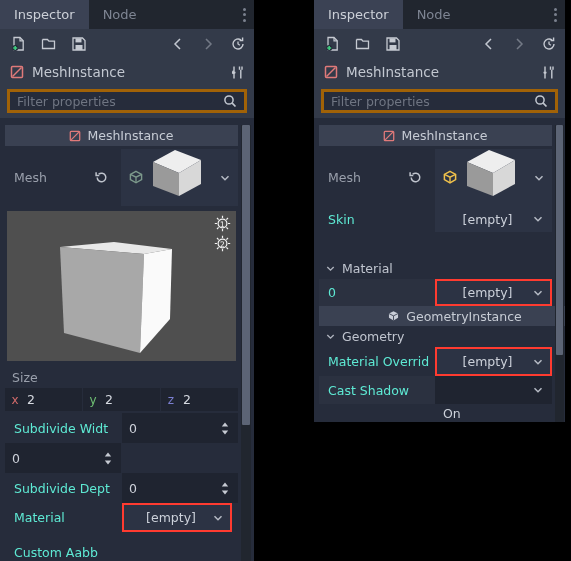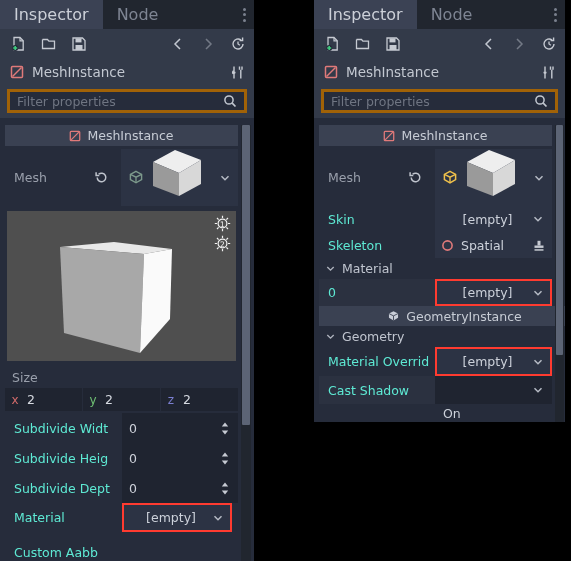--- a/index.html
+++ b/index.html
@@ -16,21 +16,21 @@
 
   
   .tabbar {
     display: flex; align-items: stretch;
     height: 29px; background: #21262f;
     position: relative;
   }
   .tab {
     display: flex; align-items: center;
     padding: 0 14px;
-    font-size: 16px;
+    font-size: 13px;
     color: #7e8593;
     background: #262c3b;
     height: 29px;
   }
   .tab.active { background: #3b4254; color: #ccd0d8; }
   .tab-menu-dots {
     position: absolute; right: 5px; top: 50%; transform: translateY(-50%);
     display: flex; flex-direction: column; gap: 2.5px; padding: 2px 3px;
   }
   .tab-menu-dots i { display:block; width: 3px; height: 3px; border-radius: 50%; background: #7b818e; }
@@ -315,21 +315,20 @@
             <span class="num-spin">
               <svg width="12" height="15" viewBox="0 0 12 15">
                   <path d="M6 1.5l3.2 4H2.8zM6 13.5l3.2-4H2.8z" fill="#c6cad2"></path>
                 </svg>
             </span>
           </div>
         </div>
       </div>
 
       <div class="prow" style="position:absolute; left:5px; top:321px; width:233px; height:30px;">
-        <div class="lbl" style="width:117px;">Subdivide Heig</div>
         <div class="val" style="width:116px;">
           <div class="editbox">
             <span>0</span>
             <span class="num-spin">
               <svg width="12" height="15" viewBox="0 0 12 15">
                   <path d="M6 1.5l3.2 4H2.8zM6 13.5l3.2-4H2.8z" fill="#c6cad2"></path>
                 </svg>
             </span>
           </div>
         </div>
@@ -509,40 +508,20 @@
             <span class="dtxt">[empty]</span>
             <span>
               <svg width="12" height="12" viewBox="0 0 12 12">
                   <path d="M2.5 4.3L6 7.8l3.5-3.5" fill="none" stroke="#b6bbc5" stroke-width="1.5"></path>
                 </svg>
             </span>
           </div>
         </div>
       </div>
 
-      <div class="prow" style="position:absolute; left:5px; top:110px; width:233px; height:26px;">
-        <div class="lbl" style="width:116px;">Skeleton</div>
-        <div class="val" style="width:117px;">
-          <div class="dd" style="justify-content:flex-start; gap:7px; padding:0 6px;">
-            <span>
-              <svg width="13" height="13" viewBox="0 0 13 13">
-                  <circle cx="6.5" cy="6.5" r="4.6" fill="none" stroke="#e07a7a" stroke-width="1.6"></circle>
-                </svg>
-            </span>
-            <span style="flex:1;">Spatial</span>
-            <span>
-              <svg width="14" height="14" viewBox="0 0 14 14">
-                <rect x="2.5" y="7.5" width="9" height="2.4" fill="#c6cad2"></rect>
-                <path d="M5.5 7.5V2.8h3v4.7z" fill="#c6cad2"></path>
-                <rect x="2.5" y="11.2" width="9" height="1.5" fill="#c6cad2"></rect>
-              </svg>
-            </span>
-          </div>
-        </div>
-      </div>
 
       <div class="section-hdr" style="position:absolute; left:5px; top:136px; width:233px;">
         <span>
           <svg width="11" height="11" viewBox="0 0 12 12">
               <path d="M2.5 4.3L6 7.8l3.5-3.5" fill="none" stroke="#aeb3bd" stroke-width="1.5"></path>
             </svg>
         </span>
         <span>Material</span>
       </div>
 

